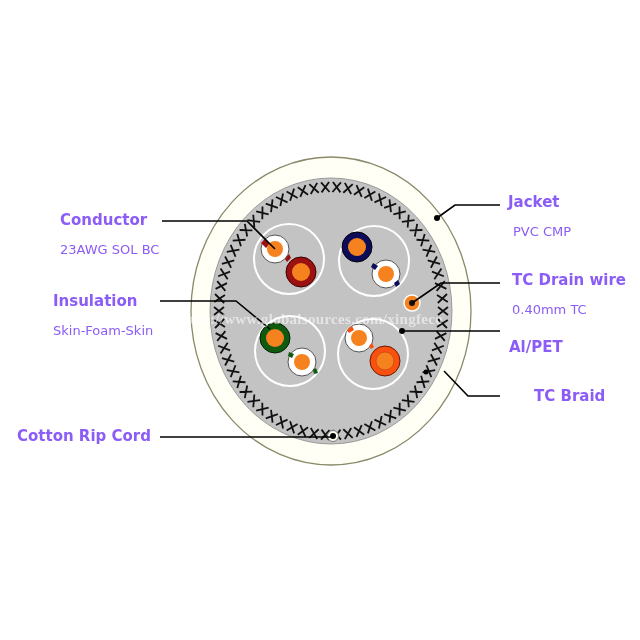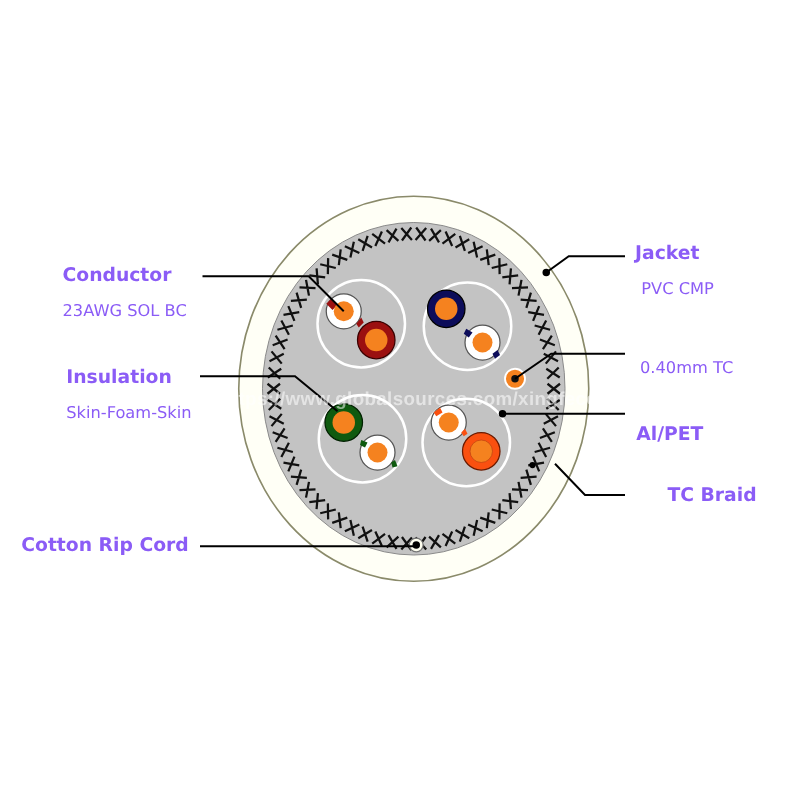--- a/index.html
+++ b/index.html
@@ -1,21 +1,21 @@
 <!DOCTYPE html>
 <html><head>
 <meta charset="utf-8">
 <style>
   html, body { margin: 0; padding: 0; background: #ffffff; }
   body { width: 640px; height: 640px; position: relative; overflow: hidden; font-family: "DejaVu Sans", sans-serif; }
   svg { position: absolute; left: 0; top: 0; }
   .lbl { position: absolute; color: #8b5cf6; white-space: nowrap; line-height: 1; }
   .lbl .t { display: block; font-weight: bold; font-size: 15px; }
   .lbl .s { display: block; font-size: 13px; margin-top: 15px; }
-  .watermark { position: absolute; left: 176px; top: 311px; font-size: 15px; color: rgba(255,255,255,0.55); font-weight: bold; letter-spacing: 0.3px; font-family: Liberation Sans, sans-serif; }
+  .watermark { position: absolute; left: 176px; top: 311px; font-size: 15px; color: rgba(255,255,255,0.55); font-weight: bold; letter-spacing: 0.3px; font-family: Liberation Serif, serif; }
 </style>
 </head>
 <body>
 
 <svg width="640" height="640" viewBox="0 0 640 640">
 
   <ellipse cx="331" cy="311" rx="140" ry="154" fill="#fffff6" stroke="#8a8a6a" stroke-width="1.3"></ellipse>
 
   <ellipse cx="331" cy="311" rx="121" ry="133" fill="#c3c3c3" stroke="#8a8a8a" stroke-width="0.8"></ellipse>
 
@@ -276,36 +276,37 @@
     <line x1="402" y1="331" x2="500" y2="331"></line>
     <polyline points="500,396 468,396 444,371"></polyline>
   </g>
   <circle cx="437" cy="218" r="3" fill="#000"></circle>
   <circle cx="402" cy="331" r="3" fill="#000"></circle>
   <circle cx="426" cy="372" r="2.5" fill="#000"></circle>
 </svg>
 
 <div class="watermark">https://www.globalsources.com/xingfeco</div>
 
-<div class="lbl" style="left:50px; top:213px;">
+<div class="lbl" style="left:60px; top:213px;">
   <span class="t">Conductor</span>
   <span class="s">23AWG SOL BC</span>
 </div>
 <div class="lbl" style="left:53px; top:294px;">
   <span class="t">Insulation</span>
   <span class="s">Skin-Foam-Skin</span>
 </div>
 <div class="lbl" style="left:17px; top:429px;">
   <span class="t">Cotton Rip Cord</span>
 </div>
 <div class="lbl" style="left:508px; top:195px;">
   <span class="t">Jacket</span>
   <span class="s" style="margin-left:5px;">PVC CMP</span>
 </div>
 <div class="lbl" style="left:512px; top:273px;">
+  <span class="t">TC Drain wire</span>
   <span class="s">0.40mm TC</span>
 </div>
 <div class="lbl" style="left:509px; top:325px;margin-top:15px;">
   <span class="t">Al/PET</span>
 </div>
 <div class="lbl" style="left:509px; top:389px;margin-left:25px;">
   <span class="t">TC Braid</span>
 </div>
 
 </body></html>

